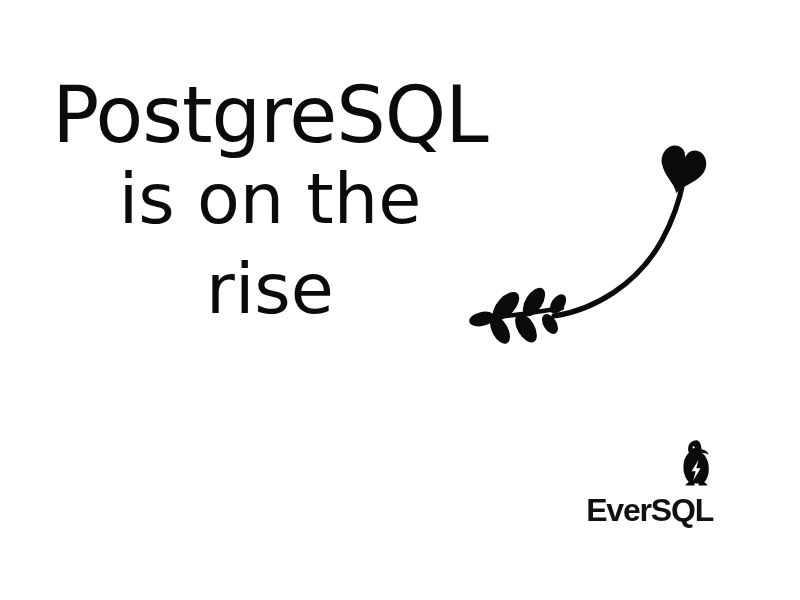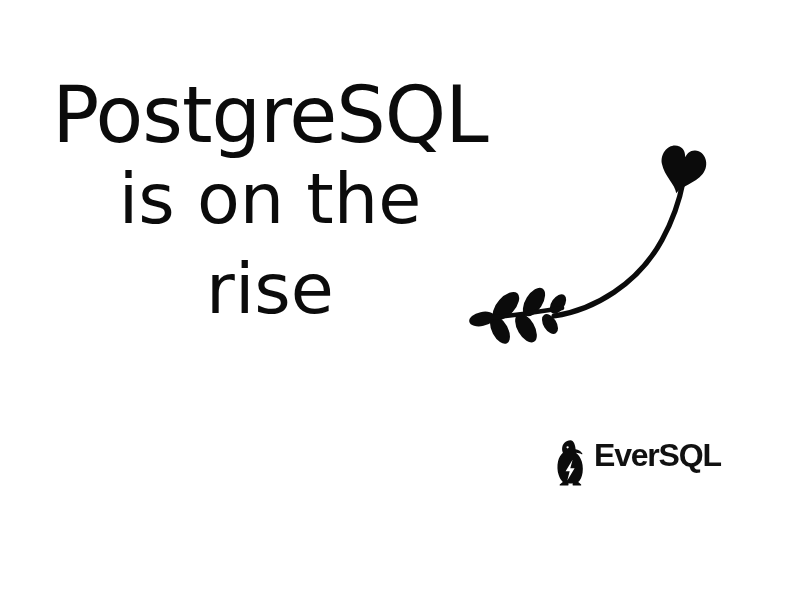--- a/index.html
+++ b/index.html
@@ -71,22 +71,23 @@
   }
 
   
   #logo {
     position: absolute;
     left: 553px;
     top: 439px;
     width: 160px;
     height: 52px;
     display: flex;
-    align-items: flex-start;
+    align-items: flex-end;
     gap: 7px;
+    flex-direction: column;
   }
   #logo-mark {
     width: 34px;
     height: 48px;
     flex: 0 0 34px;
   }
   #logo-mark svg {
     display: block;
     width: 34px;
     height: 48px;

